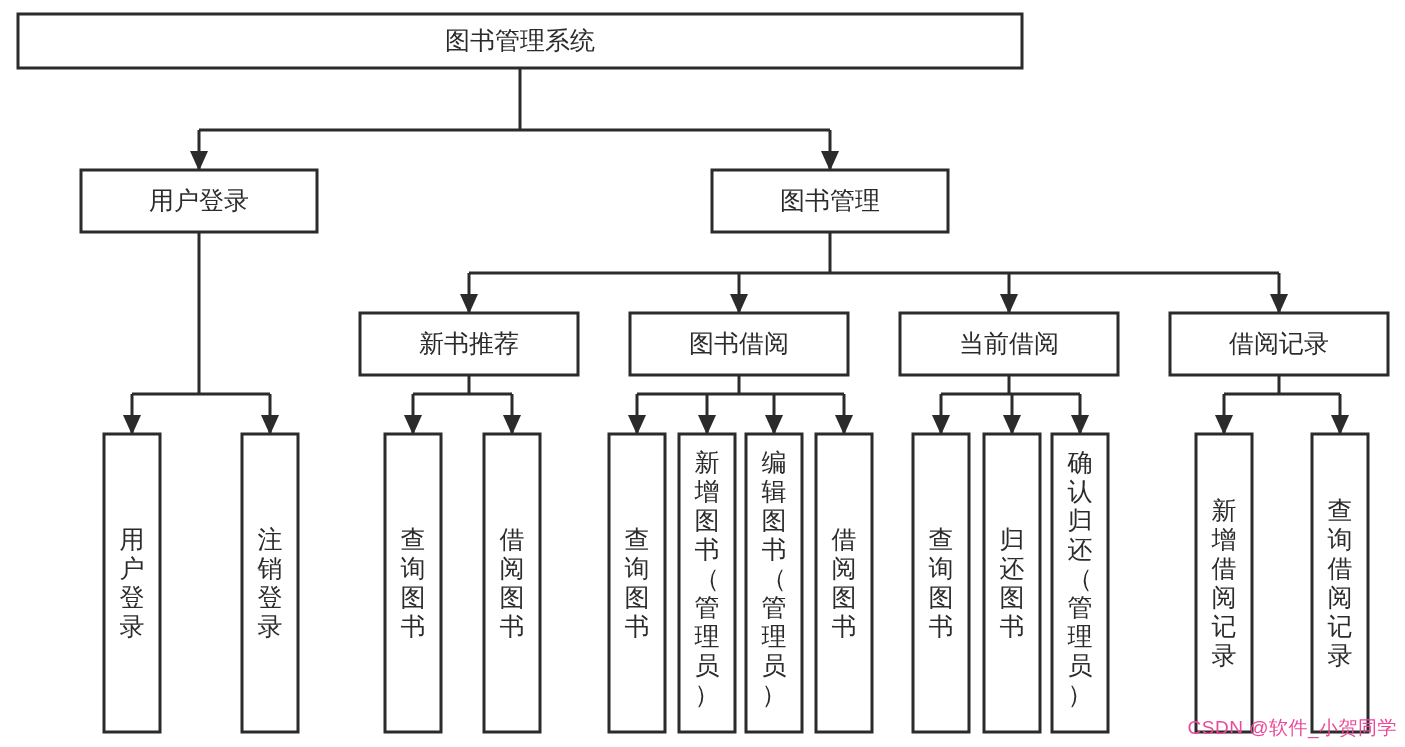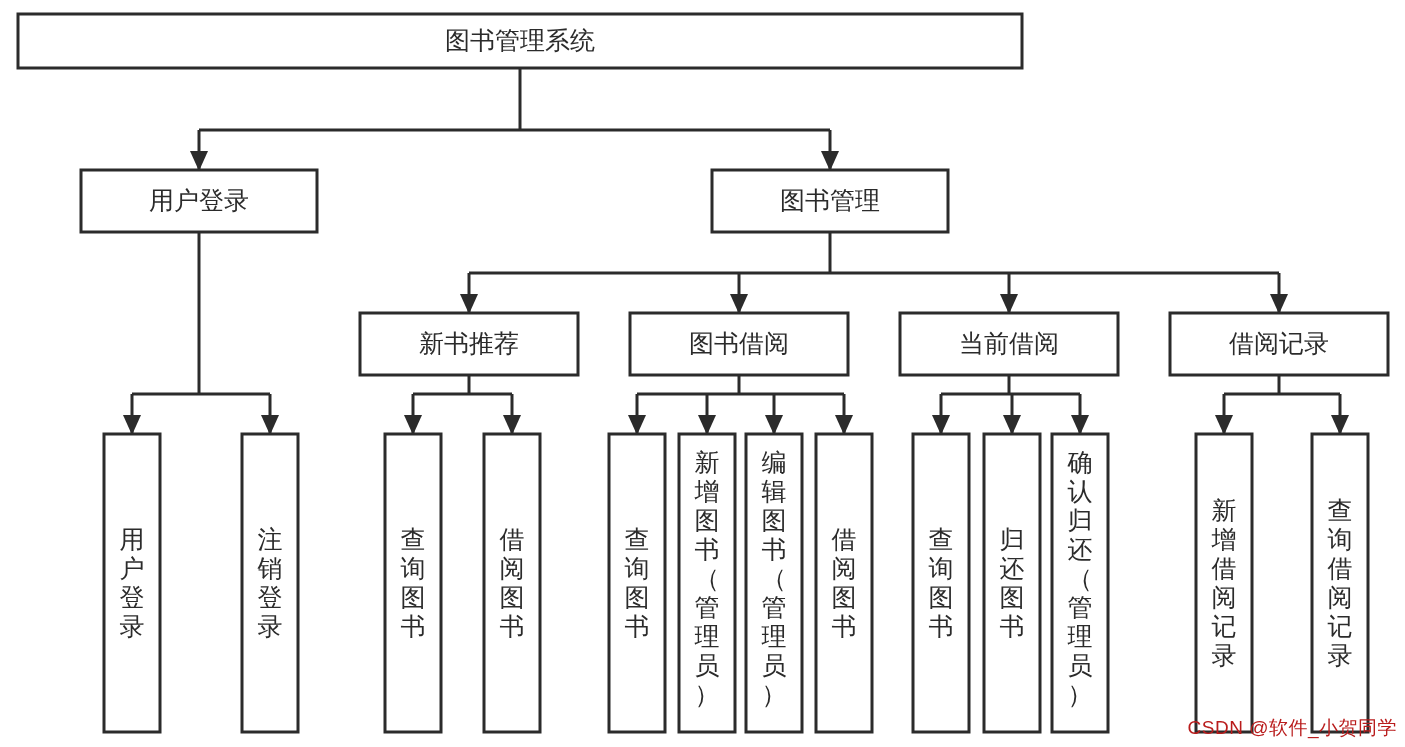--- a/index.html
+++ b/index.html
@@ -54,21 +54,21 @@
     font-size: 25px;
     fill: #2b2b2b;
     text-anchor: middle;
   }
   .watermark {
     position: absolute;
     right: 8px;
     bottom: 6px;
     font-family: "Liberation Sans", "DejaVu Sans", sans-serif;
     font-size: 19px;
-    color: #b91c1c;
+    color: #ec4899;
     letter-spacing: 0.5px;
     white-space: nowrap;
     pointer-events: none;
   }
 </style>
 </head>
 <body>
 
 <div id="diagram-root">
   <svg id="flowchart" viewBox="0 0 1405 747">

